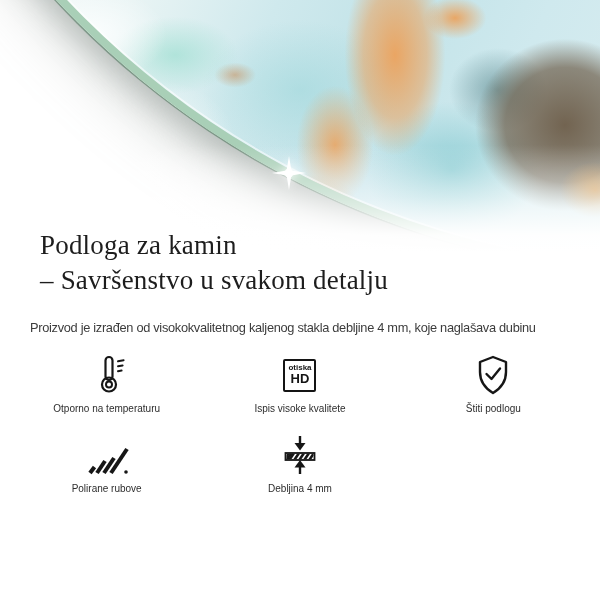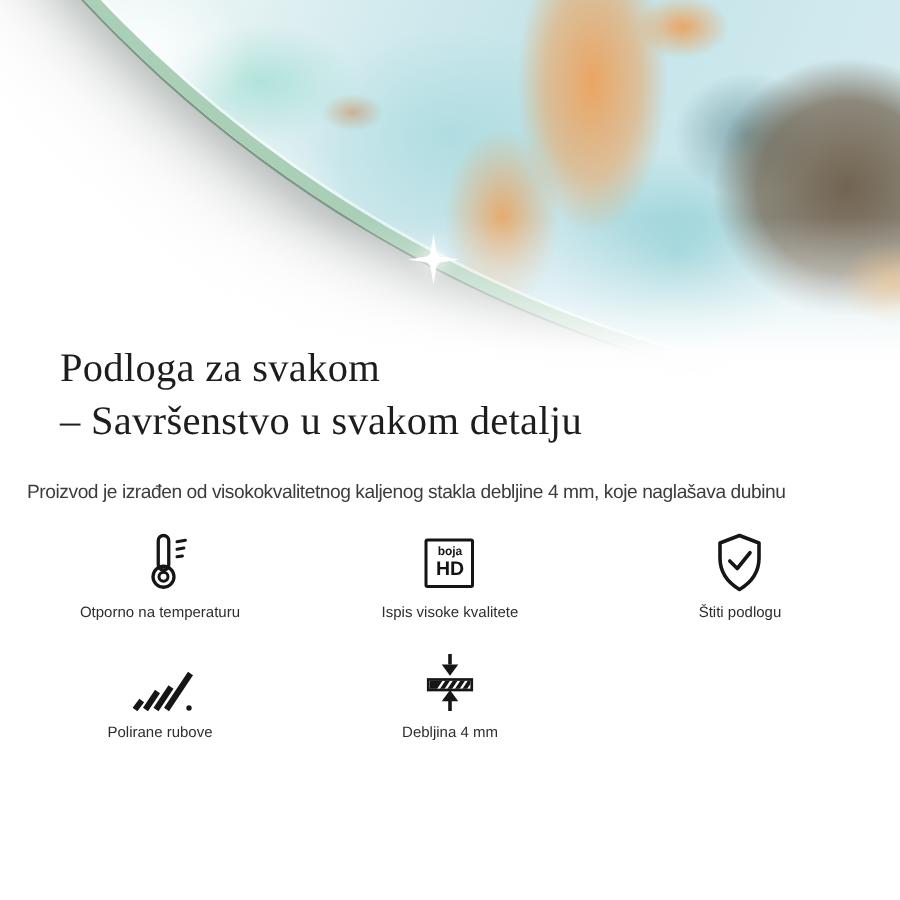--- a/index.html
+++ b/index.html
@@ -54,21 +54,21 @@
   .content { position: absolute; left: 0; top: 0; width: 600px; }
   h1 {
     margin: 228px 40px 0;
     font-family: "Liberation Serif", serif;
     font-weight: 400;
     font-size: 27px; line-height: 35px;
     color: #1d1d1d; letter-spacing: 0.2px;
   }
   h1 span { display: block; }
   .desc {
-    margin: 17px 18px 0;
+    margin: 17px 30px 0;
     font-size: 12.8px; line-height: 26px; letter-spacing: -0.3px;
     color: #3c3c3c;
   }
   .desc span { display: block; white-space: nowrap; }
   
   .features {
     margin-top: 12px; padding: 0 10px;
     display: grid; grid-template-columns: 1fr 1fr 1fr; row-gap: 19px;
   }
   .feature { display: flex; flex-direction: column; align-items: center; }
@@ -94,21 +94,21 @@
     <div class="glass-ring"></div>
     <div class="bottom-fade"></div>
     <svg class="sparkle" viewBox="0 0 36 36">
       <circle cx="18" cy="18" r="4.5" fill="rgba(255,255,255,0.9)"></circle>
       <path d="M18 1 L20.4 15.6 L35 18 L20.4 20.4 L18 35 L15.6 20.4 L1 18 L15.6 15.6 Z" fill="#ffffff"></path>
     </svg>
   </div>
 
   <div class="content">
     <h1>
-      <span>Podloga za svakom</span>
+      <span>Podloga za kamin</span>
       <span>– Savršenstvo u svakom detalju</span>
     </h1>
 
     <div class="desc">
       <span>Proizvod je izrađen od visokokvalitetnog kaljenog stakla debljine 4 mm, koje naglašava dubinu</span>
     </div>
 
     <div class="features">
 
       <div class="feature">
@@ -121,21 +121,21 @@
             <path class="ln" d="M33 13.2 L37.6 12.4" stroke-width="2" stroke-linecap="round"></path>
             <path class="ln" d="M33 18.2 L36.6 17.6" stroke-width="2" stroke-linecap="round"></path>
           </svg>
         </div>
         <div class="feature-label">Otporno na temperaturu</div>
       </div>
 
       <div class="feature">
         <div class="icon-box">
           <div class="uhd-box">
-            <div class="uhd-small">boja</div>
+            <div class="uhd-small">otiska</div>
             <div class="uhd-big">HD</div>
           </div>
         </div>
         <div class="feature-label">Ispis visoke kvalitete</div>
       </div>
 
       <div class="feature">
         <div class="icon-box">
           <svg width="44" height="44" viewBox="0 0 44 44">
             <path class="ln" d="M22 4 L35 9 V19 C35 29 29.5 35.5 22 40 C14.5 35.5 9 29 9 19 V9 Z" stroke-width="2.4" stroke-linejoin="round"></path>

